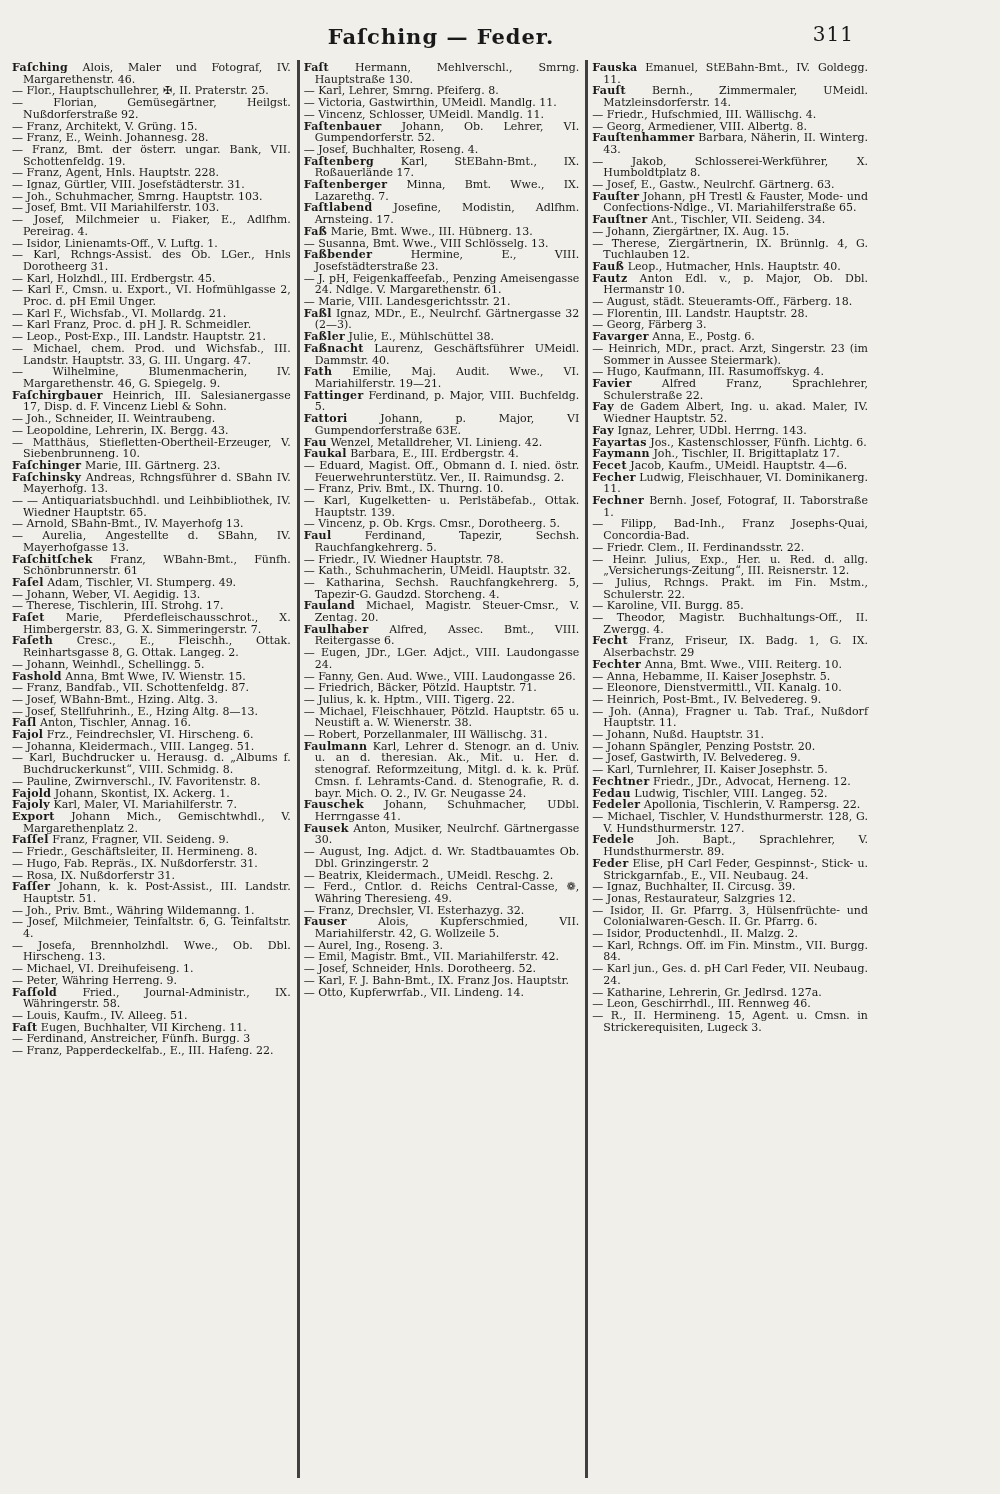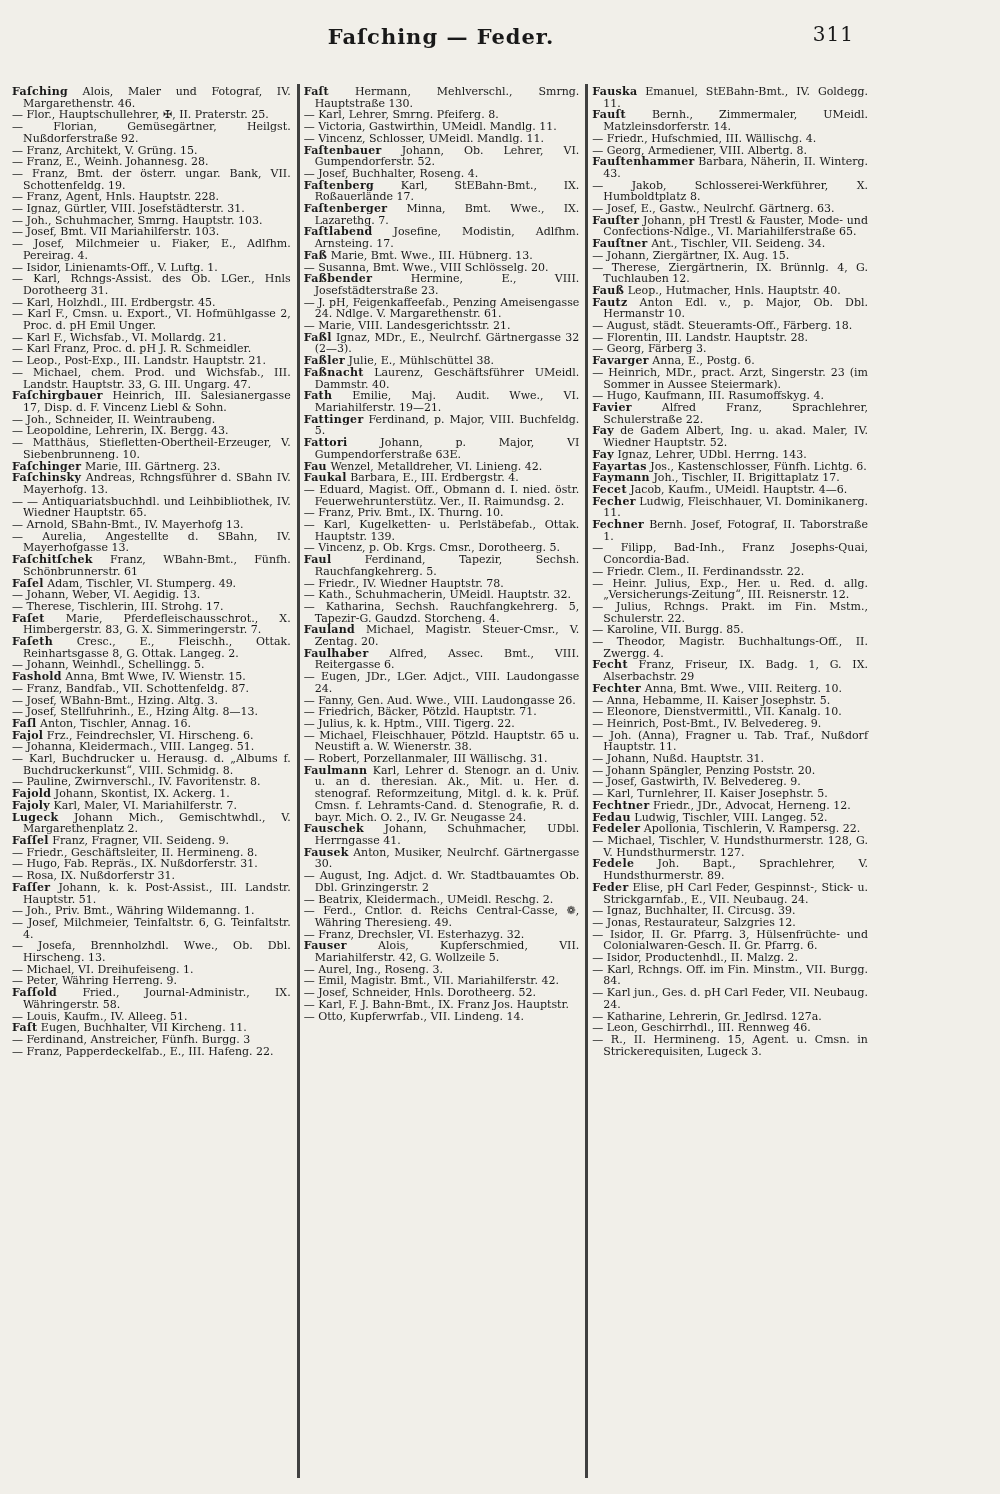--- a/index.html
+++ b/index.html
@@ -40,21 +40,20 @@
     overflow: hidden;
   }
   .col {
     width: 33.333%;
     box-sizing: border-box;
     padding: 2px 6px 0 4px;
     overflow: hidden;
     font-size: 11px;
     line-height: 11.7px;
     text-align: justify;
-    margin-top: 24px;
   }
   .col + .col { border-left: 3px solid #404040; }
   .entry {
     margin: 0;
     padding-left: 11px;
     text-indent: -11px;
   }
   .entry b { font-weight: bold; letter-spacing: 0.3px; }
 </style>
 </head>
@@ -79,20 +78,21 @@
         <p class="entry">— Josef, Bmt. VII Mariahilferstr. 103.</p>
         <p class="entry">— Josef, Milchmeier u. Fiaker, E., Adlfhm. Pereirag. 4.</p>
         <p class="entry">— Isidor, Linienamts-Off., V. Luftg. 1.</p>
         <p class="entry">— Karl, Rchngs-Assist. des Ob. LGer., Hnls Dorotheerg 31.</p>
         <p class="entry">— Karl, Holzhdl., III. Erdbergstr. 45.</p>
         <p class="entry">— Karl F., Cmsn. u. Export., VI. Hofmühlgasse 2, Proc. d. pH Emil Unger.</p>
         <p class="entry">— Karl F., Wichsfab., VI. Mollardg. 21.</p>
         <p class="entry">— Karl Franz, Proc. d. pH J. R. Schmeidler.</p>
         <p class="entry">— Leop., Post-Exp., III. Landstr. Hauptstr. 21.</p>
         <p class="entry">— Michael, chem. Prod. und Wichsfab., III. Landstr. Hauptstr. 33, G. III. Ungarg. 47.</p>
+        <p class="entry">— Wilhelmine, Blumenmacherin, IV. Margarethenstr. 46, G. Spiegelg. 9.</p>
         <p class="entry"><b>Faſchirgbauer</b> Heinrich, III. Salesianergasse 17, Disp. d. F. Vincenz Liebl &amp; Sohn.</p>
         <p class="entry">— Joh., Schneider, II. Weintraubeng.</p>
         <p class="entry">— Leopoldine, Lehrerin, IX. Bergg. 43.</p>
         <p class="entry">— Matthäus, Stiefletten-Obertheil-Erzeuger, V. Siebenbrunneng. 10.</p>
         <p class="entry"><b>Faſchinger</b> Marie, III. Gärtnerg. 23.</p>
         <p class="entry"><b>Faſchinsky</b> Andreas, Rchngsführer d. SBahn IV. Mayerhofg. 13.</p>
         <p class="entry">— — Antiquariatsbuchhdl. und Leihbibliothek, IV. Wiedner Hauptstr. 65.</p>
         <p class="entry">— Arnold, SBahn-Bmt., IV. Mayerhofg 13.</p>
         <p class="entry">— Aurelia, Angestellte d. SBahn, IV. Mayerhofgasse 13.</p>
         <p class="entry"><b>Faſchitſchek</b> Franz, WBahn-Bmt., Fünfh. Schönbrunnerstr. 61</p>
@@ -106,21 +106,21 @@
         <p class="entry">— Franz, Bandfab., VII. Schottenfeldg. 87.</p>
         <p class="entry">— Josef, WBahn-Bmt., Hzing. Altg. 3.</p>
         <p class="entry">— Josef, Stellfuhrinh., E., Hzing Altg. 8—13.</p>
         <p class="entry"><b>Faſl</b> Anton, Tischler, Annag. 16.</p>
         <p class="entry"><b>Fajol</b> Frz., Feindrechsler, VI. Hirscheng. 6.</p>
         <p class="entry">— Johanna, Kleidermach., VIII. Langeg. 51.</p>
         <p class="entry">— Karl, Buchdrucker u. Herausg. d. „Albums f. Buchdruckerkunst“, VIII. Schmidg. 8.</p>
         <p class="entry">— Pauline, Zwirnverschl., IV. Favoritenstr. 8.</p>
         <p class="entry"><b>Fajold</b> Johann, Skontist, IX. Ackerg. 1.</p>
         <p class="entry"><b>Fajoly</b> Karl, Maler, VI. Mariahilferstr. 7.</p>
-        <p class="entry"><b>Lugeck</b> Johann Mich., Gemischtwhdl., V. Margarethenplatz 2.</p>
+        <p class="entry"><b>Export</b> Johann Mich., Gemischtwhdl., V. Margarethenplatz 2.</p>
         <p class="entry"><b>Faſſel</b> Franz, Fragner, VII. Seideng. 9.</p>
         <p class="entry">— Friedr., Geschäftsleiter, II. Hermineng. 8.</p>
         <p class="entry">— Hugo, Fab. Repräs., IX. Nußdorferstr. 31.</p>
         <p class="entry">— Rosa, IX. Nußdorferstr 31.</p>
         <p class="entry"><b>Faſſer</b> Johann, k. k. Post-Assist., III. Landstr. Hauptstr. 51.</p>
         <p class="entry">— Joh., Priv. Bmt., Währing Wildemanng. 1.</p>
         <p class="entry">— Josef, Milchmeier, Teinfaltstr. 6, G. Teinfaltstr. 4.</p>
         <p class="entry">— Josefa, Brennholzhdl. Wwe., Ob. Dbl. Hirscheng. 13.</p>
         <p class="entry">— Michael, VI. Dreihufeiseng. 1.</p>
         <p class="entry">— Peter, Währing Herreng. 9.</p>
@@ -134,21 +134,21 @@
         <p class="entry"><b>Faſt</b> Hermann, Mehlverschl., Smrng. Hauptstraße 130.</p>
         <p class="entry">— Karl, Lehrer, Smrng. Pfeiferg. 8.</p>
         <p class="entry">— Victoria, Gastwirthin, UMeidl. Mandlg. 11.</p>
         <p class="entry">— Vincenz, Schlosser, UMeidl. Mandlg. 11.</p>
         <p class="entry"><b>Faſtenbauer</b> Johann, Ob. Lehrer, VI. Gumpendorferstr. 52.</p>
         <p class="entry">— Josef, Buchhalter, Roseng. 4.</p>
         <p class="entry"><b>Faſtenberg</b> Karl, StEBahn-Bmt., IX. Roßauerlände 17.</p>
         <p class="entry"><b>Faſtenberger</b> Minna, Bmt. Wwe., IX. Lazarethg. 7.</p>
         <p class="entry"><b>Faſtlabend</b> Josefine, Modistin, Adlfhm. Arnsteing. 17.</p>
         <p class="entry"><b>Faß</b> Marie, Bmt. Wwe., III. Hübnerg. 13.</p>
-        <p class="entry">— Susanna, Bmt. Wwe., VIII Schlösselg. 20.</p>
+        <p class="entry">— Susanna, Bmt. Wwe., VIII Schlösselg. 13.</p>
         <p class="entry"><b>Faßbender</b> Hermine, E., VIII. Josefstädterstraße 23.</p>
         <p class="entry">— J. pH, Feigenkaffeefab., Penzing Ameisengasse 24. Ndlge. V. Margarethenstr. 61.</p>
         <p class="entry">— Marie, VIII. Landesgerichtsstr. 21.</p>
         <p class="entry"><b>Faßl</b> Ignaz, MDr., E., Neulrchf. Gärtnergasse 32 (2—3).</p>
         <p class="entry"><b>Faßler</b> Julie, E., Mühlschüttel 38.</p>
         <p class="entry"><b>Faßnacht</b> Laurenz, Geschäftsführer UMeidl. Dammstr. 40.</p>
         <p class="entry"><b>Fath</b> Emilie, Maj. Audit. Wwe., VI. Mariahilferstr. 19—21.</p>
         <p class="entry"><b>Fattinger</b> Ferdinand, p. Major, VIII. Buchfeldg. 5.</p>
         <p class="entry"><b>Fattori</b> Johann, p. Major, VI Gumpendorferstraße 63E.</p>
         <p class="entry"><b>Fau</b> Wenzel, Metalldreher, VI. Linieng. 42.</p>

